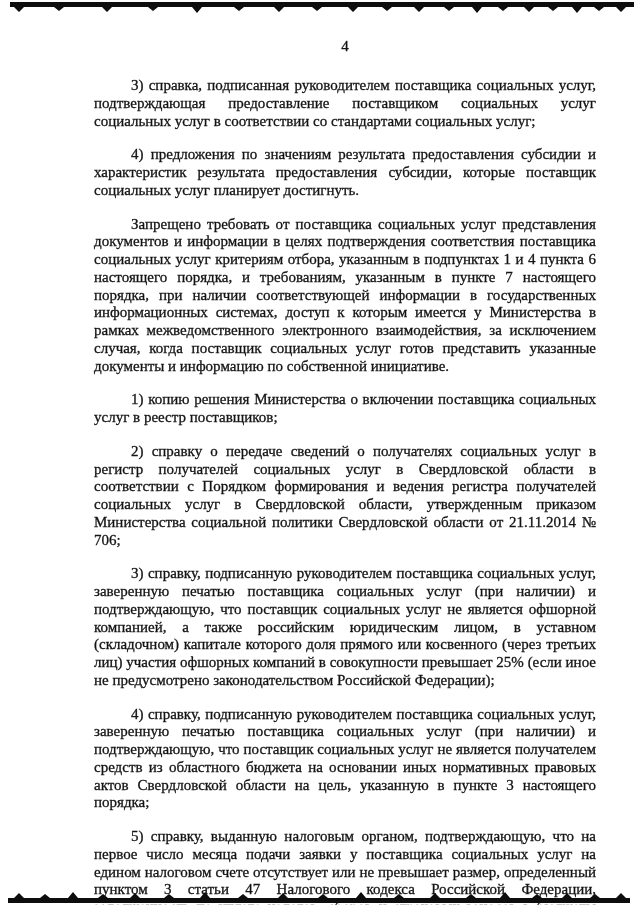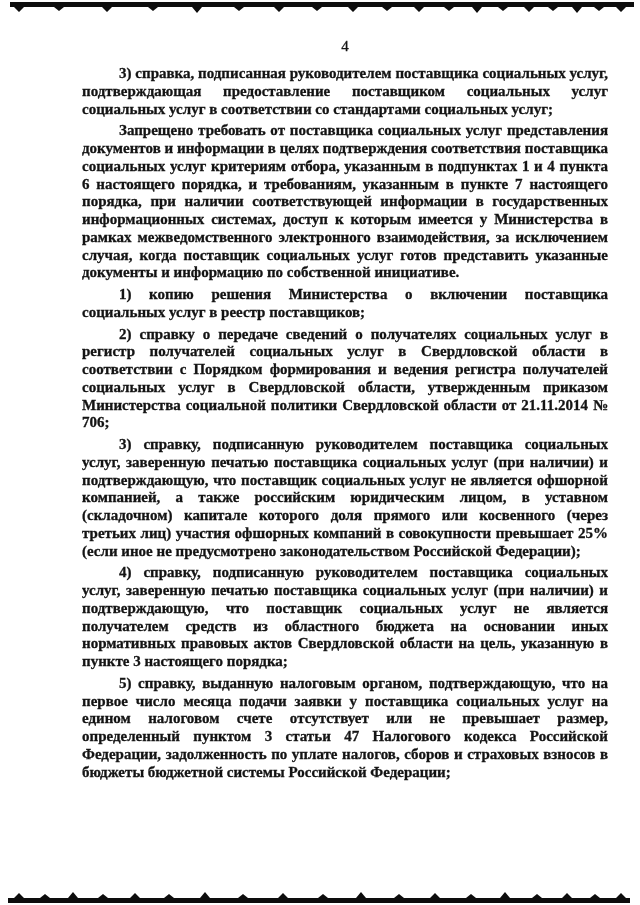--- a/index.html
+++ b/index.html
@@ -31,24 +31,23 @@
     top: 61px;
     left: 78px;
     width: 534px;
     font-size: 15px;
     line-height: 17.75px;
     text-align: justify;
     text-justify: inter-word;
     -webkit-text-stroke: 0.3px;
   }
   .content p {
-    margin: 4px;
+    margin: 16px;
     padding: 0;
     text-indent: 37px;
-    font-weight: bold;
   }
   .edge {
     position: absolute;
     left: 0;
     width: 640px;
     height: 16px;
     display: block;
   }
   .edge-top { top: 0; }
   .edge-bottom { bottom: 0; }
@@ -59,20 +58,21 @@
 <div class="page">
 
   <svg class="edge edge-top" viewBox="0 0 640 16" xmlns="http://www.w3.org/2000/svg" aria-hidden="true">
     <path fill="#0d0d0d" d="M10,2 H634 V7 H626 L621,12 L616,7 H604 L599,11 L594,7 H582 L577,13 L572,7 H558 L553,11 L548,7 H534 L529,12 L524,7 H508 L503,11 L498,7 H482 L477,13 L472,7 H454 L449,11 L444,7 H424 L419,12 L414,7 H392 L387,11 L382,7 H358 L353,12 L348,7 H322 L317,11 L312,7 H284 L279,12 L274,7 H244 L239,11 L234,7 H202 L197,13 L192,7 H158 L153,11 L148,7 H112 L107,12 L102,7 H64 L59,11 L54,7 H24 L19,12 L14,7 H10 Z"></path>
   </svg>
 
   <div class="page-number">4</div>
 
   <div class="content">
       <p>3) справка, подписанная руководителем поставщика социальных услуг, подтверждающая предоставление поставщиком социальных услуг социальных услуг в соответствии со стандартами социальных услуг;</p>
+      <p>4) предложения по значениям результата предоставления субсидии и характеристик результата предоставления субсидии, которые поставщик социальных услуг планирует достигнуть.</p>
       <p>Запрещено требовать от поставщика социальных услуг представления документов и информации в целях подтверждения соответствия поставщика социальных услуг критериям отбора, указанным в подпунктах 1 и 4 пункта 6 настоящего порядка, и требованиям, указанным в пункте 7 настоящего порядка, при наличии соответствующей информации в государственных информационных системах, доступ к которым имеется у Министерства в рамках межведомственного электронного взаимодействия, за исключением случая, когда поставщик социальных услуг готов представить указанные документы и информацию по собственной инициативе.</p>
       <p>1) копию решения Министерства о включении поставщика социальных услуг в реестр поставщиков;</p>
       <p>2) справку о передаче сведений о получателях социальных услуг в регистр получателей социальных услуг в Свердловской области в соответствии с Порядком формирования и ведения регистра получателей социальных услуг в Свердловской области, утвержденным приказом Министерства социальной политики Свердловской области от 21.11.2014 № 706;</p>
       <p>3) справку, подписанную руководителем поставщика социальных услуг, заверенную печатью поставщика социальных услуг (при наличии) и подтверждающую, что поставщик социальных услуг не является офшорной компанией, а также российским юридическим лицом, в уставном (складочном) капитале которого доля прямого или косвенного (через третьих лиц) участия офшорных компаний в совокупности превышает 25% (если иное не предусмотрено законодательством Российской Федерации);</p>
       <p>4) справку, подписанную руководителем поставщика социальных услуг, заверенную печатью поставщика социальных услуг (при наличии) и подтверждающую, что поставщик социальных услуг не является получателем средств из областного бюджета на основании иных нормативных правовых актов Свердловской области на цель, указанную в пункте 3 настоящего порядка;</p>
       <p>5) справку, выданную налоговым органом, подтверждающую, что на первое число месяца подачи заявки у поставщика социальных услуг на едином налоговом счете отсутствует или не превышает размер, определенный пунктом 3 статьи 47 Налогового кодекса Российской Федерации, задолженность по уплате налогов, сборов и страховых взносов в бюджеты бюджетной системы Российской Федерации;</p>
     </div>
 
   <svg class="edge edge-bottom" viewBox="0 889 640 16" xmlns="http://www.w3.org/2000/svg" aria-hidden="true">
     <path fill="#0d0d0d" d="M8,903 V898 H14 L19,893 L24,898 H40 L45,894 L50,898 H68 L73,892 L78,898 H98 L103,894 L108,898 H130 L135,893 L140,898 H164 L169,894 L174,898 H200 L205,892 L210,898 H238 L243,894 L248,898 H278 L283,893 L288,898 H318 L323,894 L328,898 H356 L361,892 L366,898 H394 L399,894 L404,898 H430 L435,893 L440,898 H466 L471,894 L476,898 H500 L505,892 L510,898 H532 L537,894 L542,898 H562 L567,893 L572,898 H590 L595,894 L600,898 H616 L621,893 L626,898 H630 V903 Z"></path>

